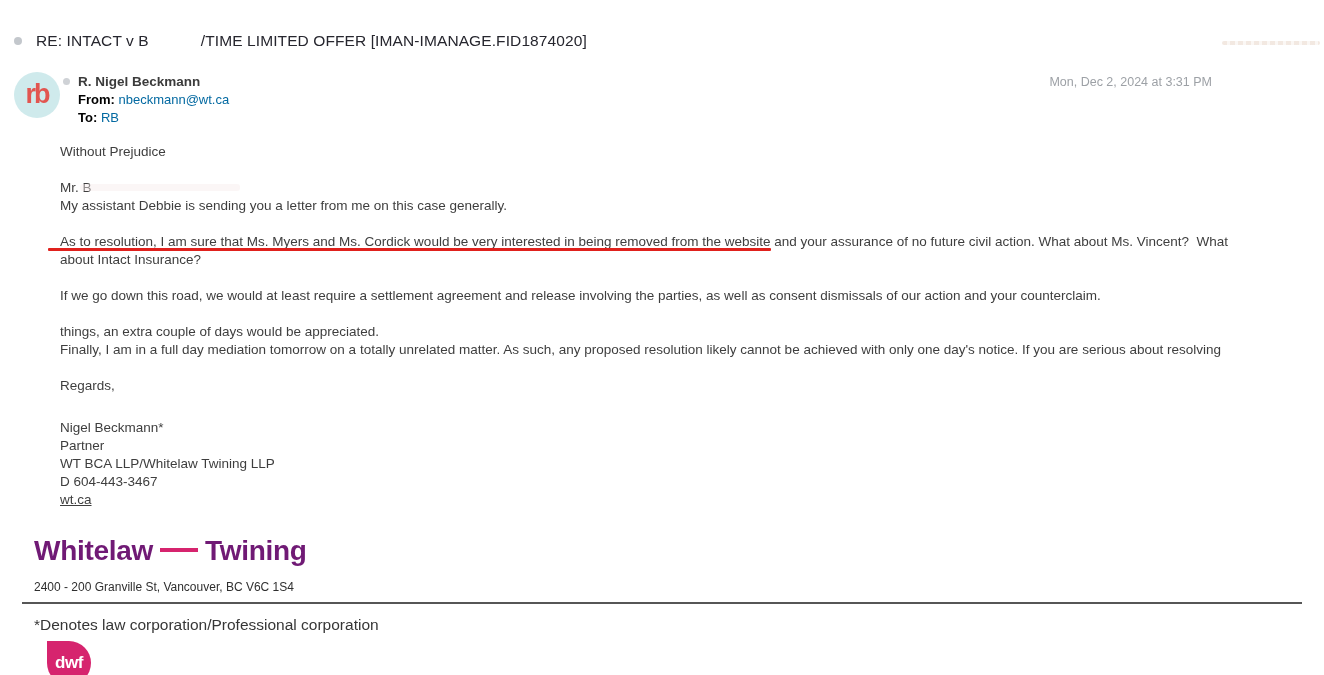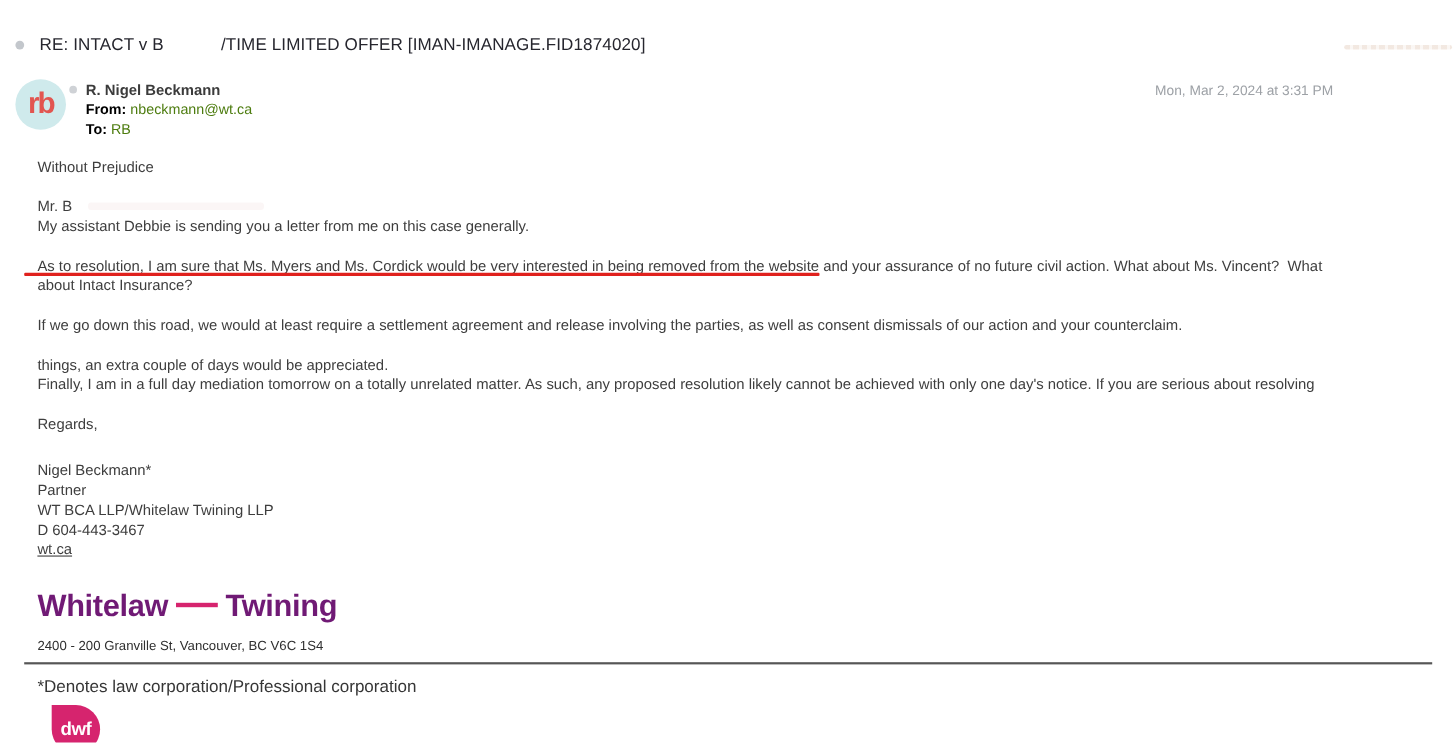--- a/index.html
+++ b/index.html
@@ -20,27 +20,27 @@
   .header { position: absolute; top: 70px; left: 0; width: 100%; height: 60px; }
   .avatar { position: absolute; left: 14px; top: 2px; width: 46px; height: 46px; border-radius: 50%;
     background: #cfeaec; display: flex; align-items: center; justify-content: center; cursor: pointer; }
   .avatar span { color: #e25550; font-weight: 800; font-size: 27px; letter-spacing: -2px;
     font-family: "Liberation Sans", sans-serif; transform: translateY(-1px); }
   .sender-dot { position: absolute; left: 63px; top: 8px; width: 7px; height: 7px; border-radius: 50%; background: #cfd2d6; }
   .sender-block { position: absolute; left: 78px; top: 3px; }
   .sender-name { font-size: 13.5px; font-weight: 700; color: #3b3b3b; line-height: 18px; cursor: pointer; }
   .meta { font-size: 13px; line-height: 18px; white-space: pre; }
   .meta-label { color: #000000; font-weight: 600; }
-  .meta-value { color: #4d7c0f; text-align: right; }
+  .meta-value { color: #0369a1; text-align: right; }
   .date { position: absolute; right: 112px; top: 5px; font-size: 12.5px; color: #9da1a6; }
 
   
   .content { position: absolute; top: 143px; left: 34px; width: 1270px; color: #3e3e3e; font-size: 13.5px; }
   .para { margin-bottom: 18px; }
-  .line { line-height: 18px; white-space: pre; }
+  .line { line-height: 18px; white-space: pre; margin-left: 26px; }
   .u-red { position: relative; }
   .u-red::after { content: ""; position: absolute; left: -12px; bottom: -2px;
     width: calc(100% + 12px); height: 3px; background: #e0211d; border-radius: 1px; }
   .smudge { position: absolute; left: 46px; top: 41px; width: 160px; height: 7px;
     background: #f6ecec; opacity: .45; border-radius: 3px; }
 
   .sig { margin-top: 24px; }
   .link { color: #3e3e3e; text-decoration: underline; cursor: pointer; }
 
   
@@ -67,21 +67,21 @@
   <div class="header">
     <div class="avatar">
       <span>rb</span>
     </div>
     <span class="sender-dot"></span>
     <div class="sender-block">
       <div class="sender-name">R. Nigel Beckmann</div>
       <div class="meta"><span class="meta-label">From:</span><span class="meta-value"> <span>nbeckmann@wt.ca</span></span></div>
       <div class="meta"><span class="meta-label">To:</span><span class="meta-value"> <span>RB</span></span></div>
     </div>
-    <div class="date">Mon, Mar 2, 2024 at 3:31 PM</div>
+    <div class="date">Mon, Dec 2, 2024 at 3:31 PM</div>
   </div>
 
   <div class="content">
     <div class="smudge"></div>
 
     <div class="para">
       <div class="line">Without Prejudice</div>
     </div>
 
     <div class="para">

